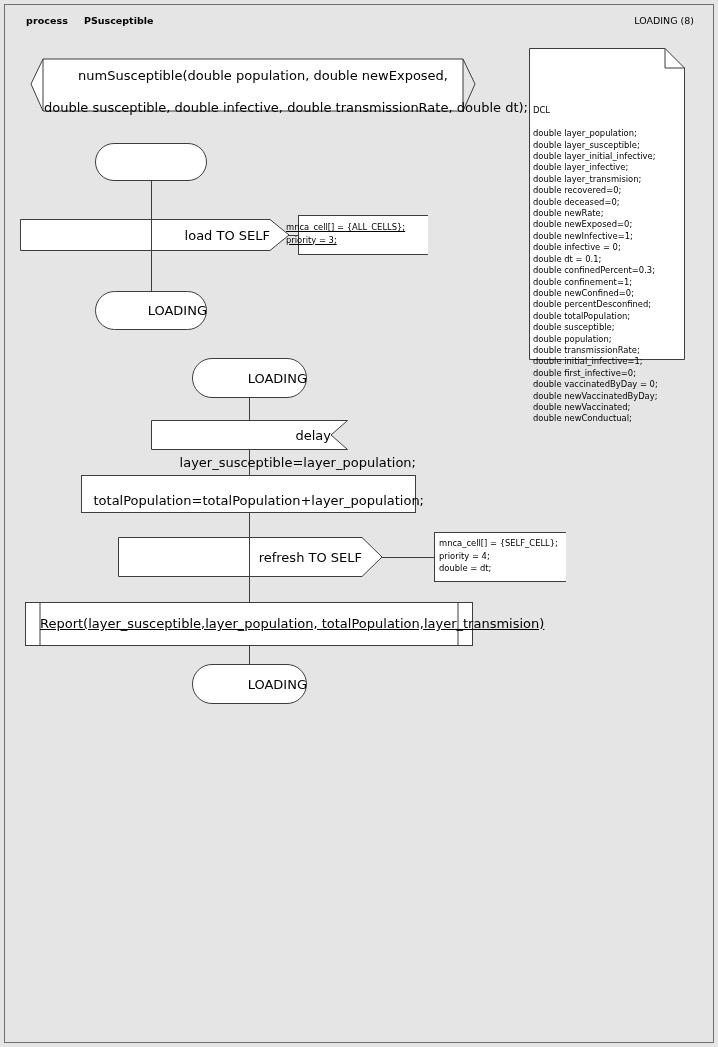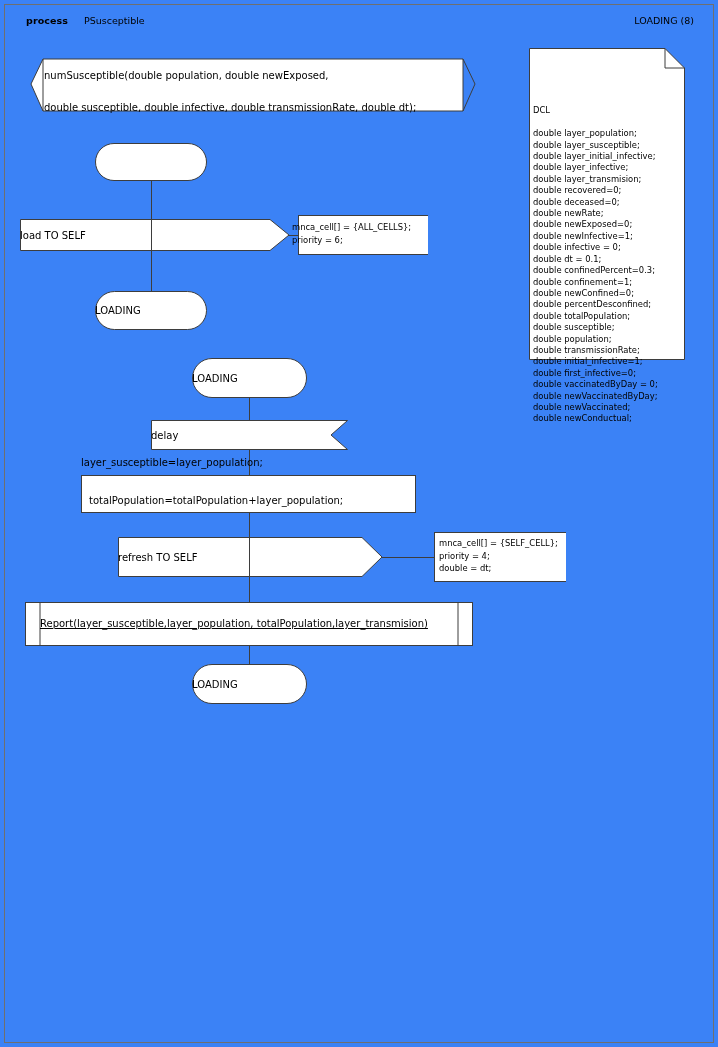--- a/index.html
+++ b/index.html
@@ -7,21 +7,21 @@
     padding: 0;
     background: #ffffff;
   }
   body {
     font-family: "DejaVu Sans", "Liberation Sans", sans-serif;
   }
   #page {
     position: relative;
     width: 718px;
     height: 1047px;
-    background: #3b82f6;
+    background: #e5e5e5;
     box-sizing: border-box;
     overflow: hidden;
   }
   .page-frame {
     position: absolute;
     left: 4px;
     top: 4px;
     width: 710px;
     height: 1039px;
     border: 1px solid #6f6f6f;
@@ -36,21 +36,21 @@
     font-size: 9.5px;
     font-weight: bold;
     color: #000;
     letter-spacing: 0.1px;
   }
   .hdr-name {
     position: absolute;
     left: 84px;
     top: 15px;
     font-size: 9.5px;
-    font-weight: normal;
+    font-weight: bold;
     color: #000;
     text-align: right;
   }
   .hdr-page {
     position: absolute;
     right: 24px;
     top: 15px;
     font-size: 9.5px;
     color: #000;
     white-space: nowrap;
@@ -66,23 +66,23 @@
   .shape-svg path,
   .shape-svg line {
     fill: #ffffff;
     stroke: #3d3d3d;
     stroke-width: 1;
   }
   .shape-svg line { fill: none; }
 
   .lbl {
     position: absolute;
-    font-size: 10px;
-    color: #000;
-    text-align: left;
+    font-size: 13px;
+    color: #000;
+    text-align: right;
     line-height: 11.5px;
     white-space: pre;
     pointer-events: none;
   }
 
   
   .conn {
     position: absolute;
     width: 0;
     border-left: 1px solid #3d3d3d;
@@ -169,21 +169,21 @@
 
   <svg class="shape-svg" style="left:20px; top:219px;" width="270" height="32">
     <polygon points="0.5,0.5 250,0.5 269,16 250,31.5 0.5,31.5"></polygon>
   </svg>
   <div class="lbl" style="left:20px; top:230px; width:250px;">load TO SELF</div>
 
   <div class="conn" style="left:151px; top:219px; height:32px;"></div>
 
   <div class="conn-h" style="left:288px; top:235px; width:10px;"></div>
   <div class="cmt" style="left:298px; top:215px; width:130px; height:40px;"></div>
-  <div class="cmt-text" style="left:292px; top:221px; width:126px;"><span>mnca_cell[] = {ALL_CELLS};</span><br><span>priority = 6;</span></div>
+  <div class="cmt-text" style="left:286px; top:221px; width:126px;text-decoration:underline;"><span>mnca_cell[] = {ALL_CELLS};</span><br><span>priority = 3;</span></div>
 
   <div class="conn" style="left:151px; top:251px; height:40px;"></div>
 
   <svg class="shape-svg" style="left:95px; top:291px;" width="112" height="39">
     <rect x="0.5" y="0.5" width="111" height="38" rx="19" ry="19"></rect>
   </svg>
   <div class="lbl" style="left:95px; top:305px; width:112px;">LOADING</div>
 
   <svg class="shape-svg" style="left:192px; top:358px;" width="115" height="40">
     <rect x="0.5" y="0.5" width="114" height="39" rx="19.5" ry="19.5"></rect>

